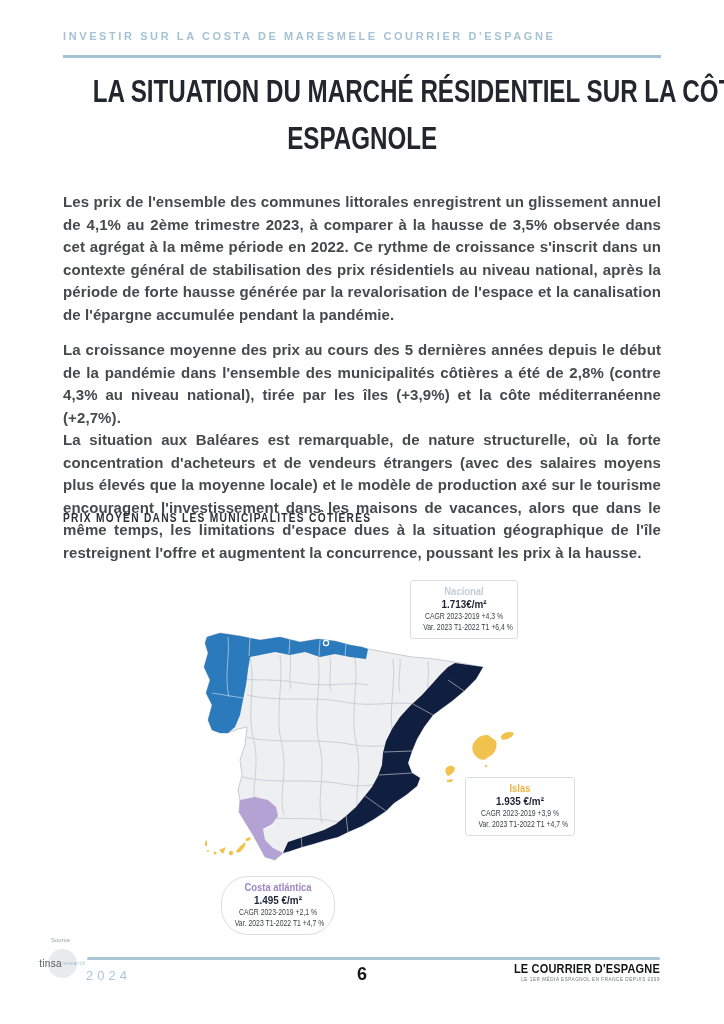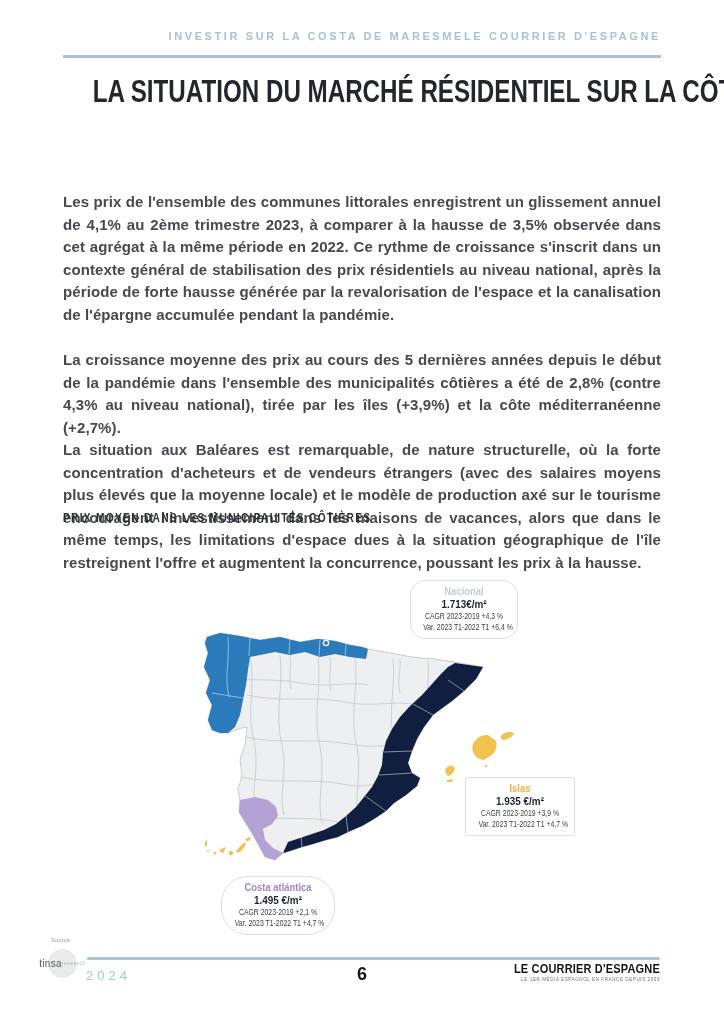--- a/index.html
+++ b/index.html
@@ -3,30 +3,30 @@
 <meta charset="utf-8">
 <style>
   * { margin:0; padding:0; box-sizing:border-box; }
   html,body { background:#888; }
   .page {
     position:relative; width:724px; height:1024px; margin:0 auto;
     background:#ffffff; overflow:hidden;
     font-family:"Liberation Sans", sans-serif;
   }
   
-  .hdr { position:absolute; top:30px; left:63px; right:63px; display:flex; justify-content:flex-end; }
+  .hdr { position:absolute; top:30px; left:63px; right:63px; display:flex; justify-content:flex-start; }
   .hdr-item { font-size:11px; font-weight:700; letter-spacing:2.6px; color:#a5c3d4; }
   .hdr-rule { position:absolute; top:55px; left:63px; right:63px; height:2.5px; background:#a5c3d4; }
   
   .title { position:absolute; top:68px; left:0; right:0; text-align:center; color:#23262d; }
   .title .tline { display:block; height:47px; line-height:47px; font-size:31px; font-weight:600; }
   .title .tline > span { display:inline-block; transform:scaleX(0.78); transform-origin:center; white-space:nowrap; }
   
   .body-text { position:absolute; top:191px; left:63px; width:598px; color:#47494e; font-size:15px; line-height:22.5px; text-align:justify; letter-spacing:0.1px;font-weight:bold; }
-  .body-text p.gap { margin-top:23px; }
+  .body-text p.gap { margin-top:13px; }
   
   .section-heading { position:absolute; top:511px; left:63px; color:#2b2e35; font-size:12px; font-weight:700; letter-spacing:1.5px; }
   .section-heading > span { display:inline-block; transform:scaleX(0.85); transform-origin:left center; white-space:nowrap; }
   
   .map-wrap { position:absolute; left:150px; top:545px; width:560px; height:410px; }
   .map-svg { position:absolute; inset:0; width:560px; height:410px; }
   .callout { position:absolute; background:#fff; border:1px solid #dadde1; border-radius:3px; padding:4px 2px 5px; text-align:center; }
   .c-title { font-size:10.5px; font-weight:700; line-height:13px; white-space:nowrap; transform:scaleX(0.9); transform-origin:center; }
   .c-value { font-size:11px; font-weight:700; line-height:13px; color:#1b2335; white-space:nowrap; transform:scaleX(0.9); transform-origin:center; }
   .c-line { font-size:8.6px; color:#3a3e45; line-height:11px; white-space:nowrap; transform:scaleX(0.8); transform-origin:center; }
@@ -48,20 +48,21 @@
 <div class="page">
 
   <div class="hdr">
     <div class="hdr-item">INVESTIR SUR LA COSTA DE MARESME</div>
     <div class="hdr-item">LE COURRIER D'ESPAGNE</div>
   </div>
   <div class="hdr-rule"></div>
 
   <h1 class="title">
     <span class="tline"><span>LA SITUATION DU MARCHÉ RÉSIDENTIEL SUR LA CÔTE</span></span>
+    <span class="tline"><span>ESPAGNOLE</span></span>
   </h1>
 
   <div class="body-text">
     <p>Les prix de l'ensemble des communes littorales enregistrent un glissement annuel de 4,1% au 2ème trimestre 2023, à comparer à la hausse de 3,5% observée dans cet agrégat à la même période en 2022. Ce rythme de croissance s'inscrit dans un contexte général de stabilisation des prix résidentiels au niveau national, après la période de forte hausse générée par la revalorisation de l'espace et la canalisation de l'épargne accumulée pendant la pandémie.</p>
     <p class="gap">La croissance moyenne des prix au cours des 5 dernières années depuis le début de la pandémie dans l'ensemble des municipalités côtières a été de 2,8% (contre 4,3% au niveau national), tirée par les îles (+3,9%) et la côte méditerranéenne (+2,7%).</p>
     <p>La situation aux Baléares est remarquable, de nature structurelle, où la forte concentration d'acheteurs et de vendeurs étrangers (avec des salaires moyens plus élevés que la moyenne locale) et le modèle de production axé sur le tourisme encouragent l'investissement dans les maisons de vacances, alors que dans le même temps, les limitations d'espace dues à la situation géographique de l'île restreignent l'offre et augmentent la concurrence, poussant les prix à la hausse.</p>
   </div>
 
   <h2 class="section-heading">
     <span>PRIX MOYEN DANS LES MUNICIPALITÉS CÔTIÈRES</span>
@@ -132,21 +133,21 @@
         <path d="M69,305 L76,302 L73,309 Z"></path>
         <circle cx="81" cy="308" r="2.2"></circle>
         <path d="M86,306 Q91,300 95,297 Q97,300 91,306 Q87,309 86,306 Z"></path>
         <path d="M95,295 Q98,291 101,293 Q99,298 95,295 Z"></path>
       </g>
 
       <circle cx="176" cy="98" r="2.6" fill="none" stroke="#ffffff" stroke-width="1.3"></circle>
     </svg>
 
 
-    <div class="callout" style="left:260px; top:35px; width:108px;border-radius:15px;">
+    <div class="callout" style="left:260px; top:35px; width:108px;">
       <div class="c-title" style="color: rgb(196, 205, 212);">Nacional</div>
       <div class="c-value">1.713€/m²</div>
       <div class="c-line">CAGR 2023-2019 +4,3 %</div>
       <div class="c-line">Var. 2023 T1-2022 T1 +6,4 %</div>
     </div>
 
     <div class="callout" style="left:315px; top:232px; width:110px;">
       <div class="c-title" style="color: rgb(240, 179, 64);">Islas</div>
       <div class="c-value">1.935 €/m²</div>
       <div class="c-line">CAGR 2023-2019 +3,9 %</div>

